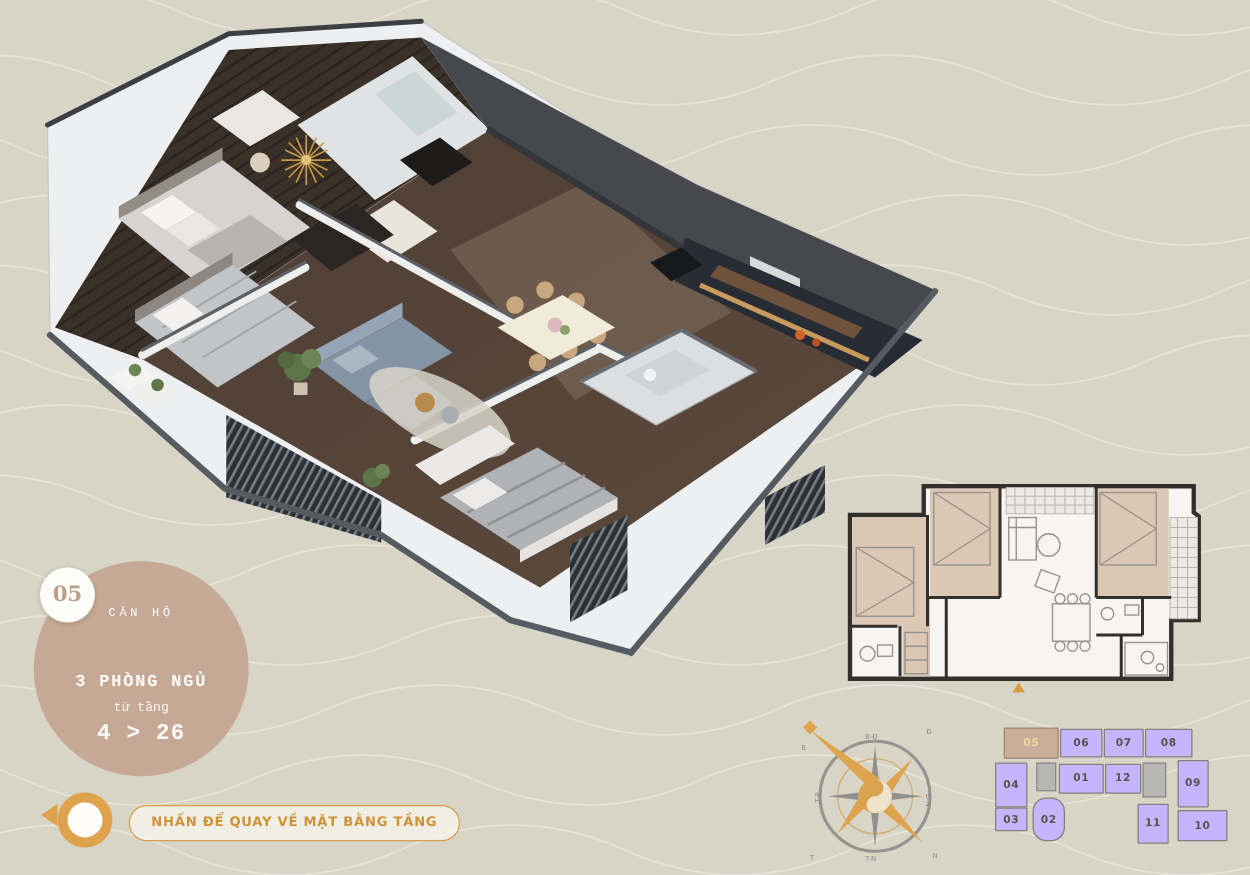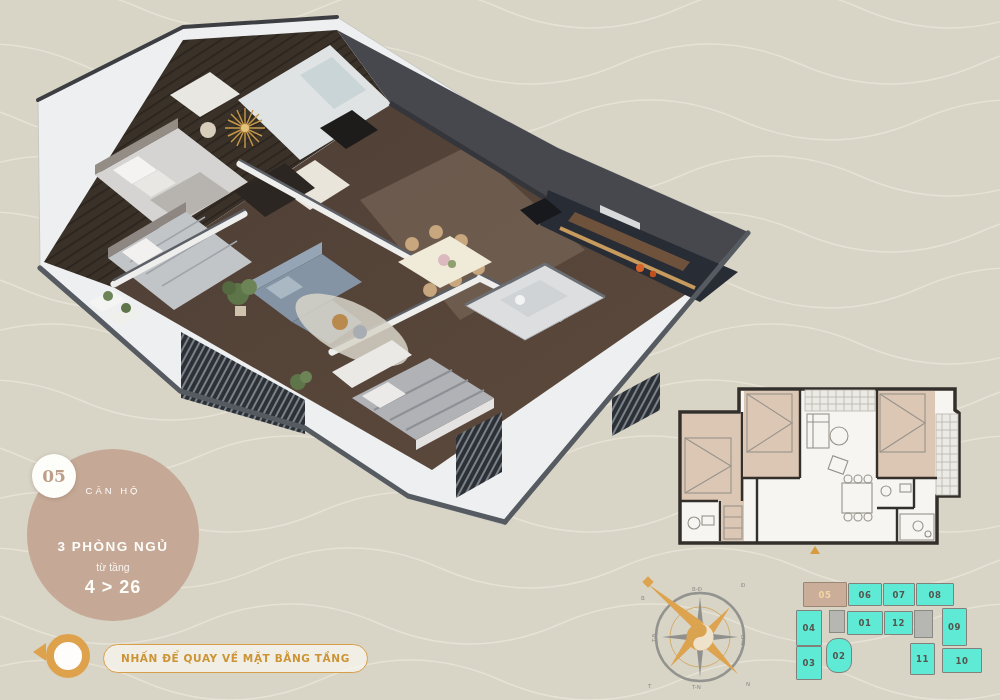--- a/index.html
+++ b/index.html
@@ -16,21 +16,21 @@
   #badge .big-circle{
     position:absolute;left:0;top:0;width:172px;height:172px;border-radius:50%;
     background:#c5a996;
   }
   #badge .mini-circle{
     position:absolute;left:5px;top:5px;width:44px;height:44px;border-radius:50%;
     background:#fdfdfa;color:#bd9e88;font-family:"DejaVu Serif",serif;
     font-size:17px;font-weight:bold;display:flex;align-items:center;justify-content:center;
     box-shadow:0 1px 4px rgba(90,70,50,.25);
   }
-  #badge .txt{position:absolute;left:0;right:0;text-align:center;color:#fdfcf9;font-family:Liberation Sans, sans-serif}
+  #badge .txt{position:absolute;left:0;right:0;text-align:center;color:#fdfcf9;font-family:Liberation Mono, monospace}
   .badge-type{top:36px;font-size:9.5px;letter-spacing:3px}
   .badge-name{top:52px;font-size:26px;letter-spacing:1px}
   .badge-beds{top:90px;font-size:13.5px;font-weight:bold;letter-spacing:1.5px}
   .badge-floors-label{top:112px;font-size:10.5px;opacity:.9}
   .badge-floors{top:128px;font-size:18px;font-weight:bold;letter-spacing:1px}
   
   #backbtn{left:30px;top:630px;z-index:5;height:50px}
   #backbtn .tri{
     position:absolute;left:3px;top:13px;width:0;height:0;
     border-top:9px solid transparent;border-bottom:9px solid transparent;
@@ -42,21 +42,21 @@
   }
   #backbtn .pill{
     position:absolute;left:73px;top:14px;height:27px;line-height:27px;
     padding:0 17px;border:1.3px solid #d79f49;border-radius:16px;
     color:#cd9436;font-size:10.5px;font-weight:bold;letter-spacing:.6px;
     background:rgba(252,250,244,.68);white-space:nowrap;cursor:pointer;
   }
   
   #floorplate{left:790px;top:578px;width:200px;height:112px;z-index:5}
   .unit{
-    position:absolute;background:#5eead4;border:1px solid #81807b;
+    position:absolute;background:#c4b5fd;border:1px solid #81807b;
     display:flex;align-items:center;justify-content:center;
     font-size:8.5px;font-weight:bold;color:#55544e;letter-spacing:.5px;
     box-sizing:border-box;cursor:pointer;border-radius:1px;
   }
   .unit.hl{background:#cbae9a;border-color:#9c8572;color:#f2d5a5}
   .core{position:absolute;background:#b6b6b3;border:1px solid #8a8a85;box-sizing:border-box}
   
   #render3d{left:0px;top:0px;z-index:1}
   #plan2d{left:672px;top:376px;z-index:4}
   #compass{left:640px;top:570px;z-index:4}
@@ -349,17 +349,17 @@
     <div class="core" style="left: 39px; top: 32px; width: 16px; height: 23px;"></div>
     <div class="core" style="left: 124px; top: 32px; width: 19px; height: 28px;"></div>
     <div class="unit hl" style="left: 13px; top: 4px; width: 44px; height: 25px;">05</div>
     <div class="unit" style="left: 58px; top: 5px; width: 34px; height: 23px;">06</div>
     <div class="unit" style="left: 93px; top: 5px; width: 32px; height: 23px;">07</div>
     <div class="unit" style="left: 126px; top: 5px; width: 38px; height: 23px;">08</div>
     <div class="unit" style="left: 6px; top: 32px; width: 26px; height: 36px;">04</div>
     <div class="unit" style="left: 57px; top: 33px; width: 36px; height: 24px;">01</div>
     <div class="unit" style="left: 94px; top: 33px; width: 29px; height: 24px;">12</div>
     <div class="unit" style="left: 152px; top: 30px; width: 25px; height: 38px;">09</div>
-    <div class="unit" style="left: 6px; top: 68px; width: 26px; height: 34px;">03</div>
+    <div class="unit" style="left: 6px; top: 68px; width: 26px; height: 19px;">03</div>
     <div class="unit" style="left: 36px; top: 60px; width: 26px; height: 35px; border-radius: 11px;">02</div>
     <div class="unit" style="left: 120px; top: 65px; width: 25px; height: 32px;">11</div>
     <div class="unit" style="left: 152px; top: 70px; width: 40px; height: 25px;">10</div>
   </div>
 
 </body></html>

